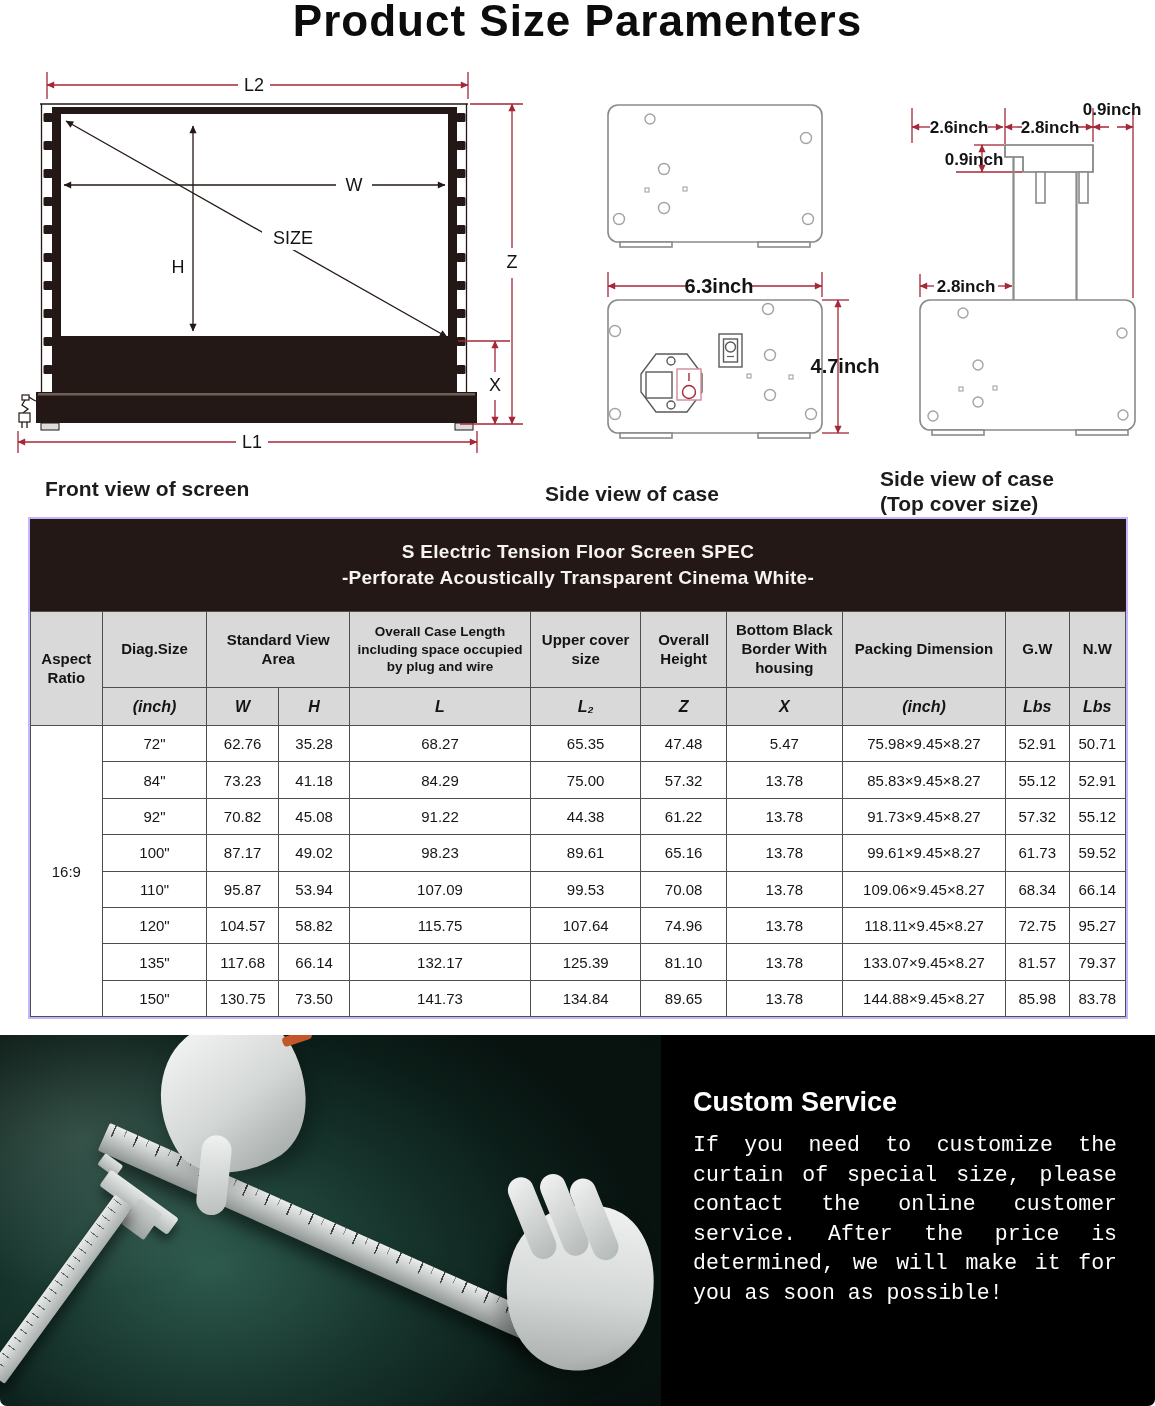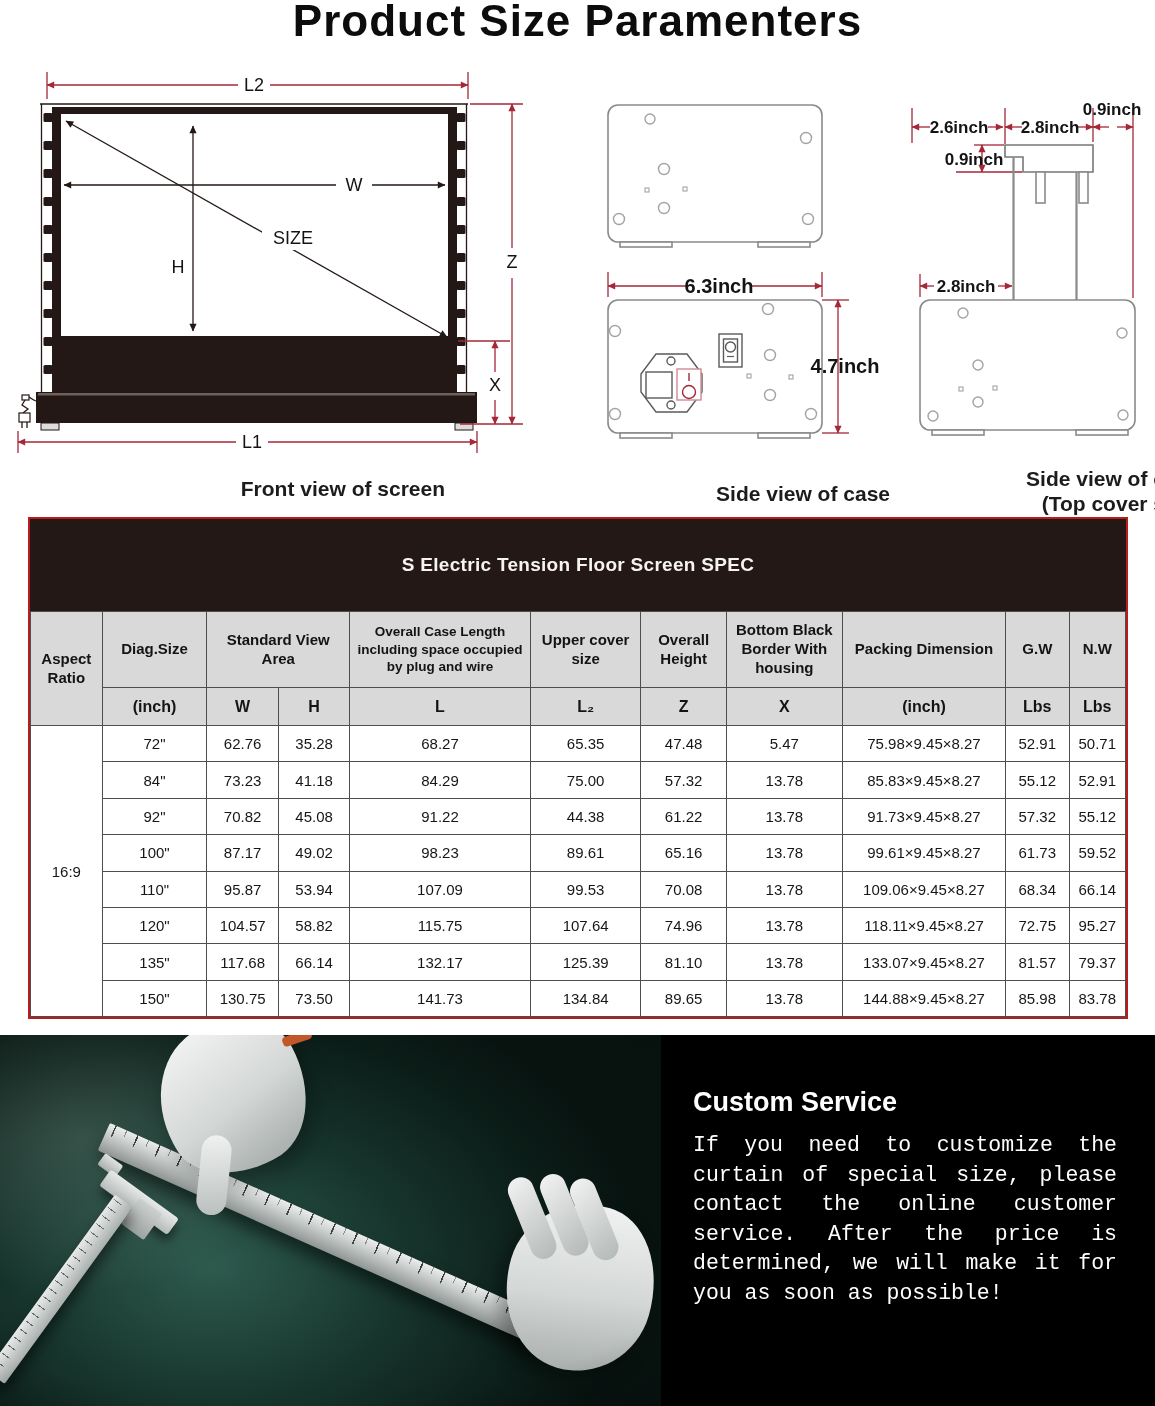--- a/index.html
+++ b/index.html
@@ -1,45 +1,45 @@
 <!DOCTYPE html>
 <html><head>
 <meta charset="utf-8">
 <style>
   html,body{margin:0;padding:0;background:#fff;}
   body{font-family:"Liberation Sans","DejaVu Sans",sans-serif;}
-  #page{position:relative;width:1155px;height:1406px;background:#fff;overflow:hidden;}
+  #page{position:relative;width:1155px;height:1406px;background:#fff;overflow:hidden;border-radius:7px;}
 
   
   .page-title{position:absolute;top:-4px;left:0;width:100%;text-align:center;
     font-size:44px;font-weight:bold;color:#0c0c0c;letter-spacing:1px;}
 
   
   svg.diagrams{position:absolute;left:0;top:0;pointer-events:none;font-family:inherit;}
   .dl{stroke:#a42838;stroke-width:1.3;fill:none;}
   .db{stroke:#231815;stroke-width:1.3;fill:none;}
   .gline{stroke:#8a8a8a;stroke-width:1.6;fill:#fff;}
   .hole{stroke:#a3a3a3;stroke-width:1.4;fill:none;}
   .hsq{stroke:#a3a3a3;stroke-width:1.1;fill:none;}
   .sock{stroke:#5a5a5a;stroke-width:1.4;fill:#fff;}
   text.lab{font-size:18px;fill:#141414;text-anchor:middle;font-weight:500;}
   text.inch{font-size:17px;fill:#141414;text-anchor:middle;font-weight:bold;}
   text.big{font-size:20px;}
-  .cap{position:absolute;text-align:right;font-size:21px;font-weight:600;color:#1c1c1c;line-height:25px;}
+  .cap{position:absolute;text-align:left;font-size:21px;font-weight:600;color:#1c1c1c;line-height:25px;}
 
   
-  .spec-wrap{position:absolute;left:28px;top:517px;width:1100px;border:2px solid #b91c1c;box-sizing:border-box;background:#6d28d9;}
+  .spec-wrap{position:absolute;left:28px;top:517px;width:1100px;border:2px solid #c4b5fd;box-sizing:border-box;background:#6d28d9;}
   .banner{background:#231815;color:#f6f3f1;text-align:center;height:92px;
     display:flex;flex-direction:column;justify-content:center;gap:4px;}
   .banner div{font-size:19px;font-weight:600;letter-spacing:.3px;}
   table.spec{border-collapse:collapse;width:100%;table-layout:fixed;}
   table.spec th,table.spec td{border:1.5px solid #4e4e4e;text-align:center;vertical-align:middle;padding:0 2px;box-sizing:border-box;}
   table.spec thead th{background:#d9d9d9;font-weight:bold;font-size:15px;line-height:1.25;color:#141414;}
   table.spec thead tr.h1{height:76px;}
-  table.spec thead tr.h2{height:38px;}
+  table.spec thead tr.h2{height:38px;font-style:italic;}
   table.spec thead tr.h2 th{font-size:16px;}
   th.smalltxt{font-size:13.5px !important;line-height:1.3 !important;}
   table.spec tbody tr{height:36.4px;}
   table.spec tbody td{font-size:15px;color:#161616;background:#fff;}
   td.aspect{font-size:16px;}
 
   
   .photo{position:absolute;left:0;top:1035px;width:661px;height:371px;overflow:hidden;
     background:
       radial-gradient(ellipse 300px 220px at 12% 28%, rgba(170,200,186,.22), transparent 70%),
@@ -291,20 +291,21 @@
   <div class="cap" style="left:45px;top:476px;width:400px;">Front view of screen</div>
   <div class="cap" style="left:545px;top:481px;width:345px;">Side view of case</div>
   <div class="cap" style="left:880px;top:466px;width:320px;">
     <div>Side view of case</div>
     <div>(Top cover size)</div>
   </div>
 
   <div class="spec-wrap">
     <div class="banner">
       <div>S Electric Tension Floor Screen SPEC</div>
+      <div>-Perforate Acoustically Transparent Cinema White-</div>
     </div>
     <table class="spec">
       <colgroup>
         <col style="width:6.55%">
           <col style="width:9.55%">
           <col style="width:6.55%">
           <col style="width:6.5%">
         <col style="width:16.5%">
           <col style="width:10.1%">
           <col style="width:7.8%">

